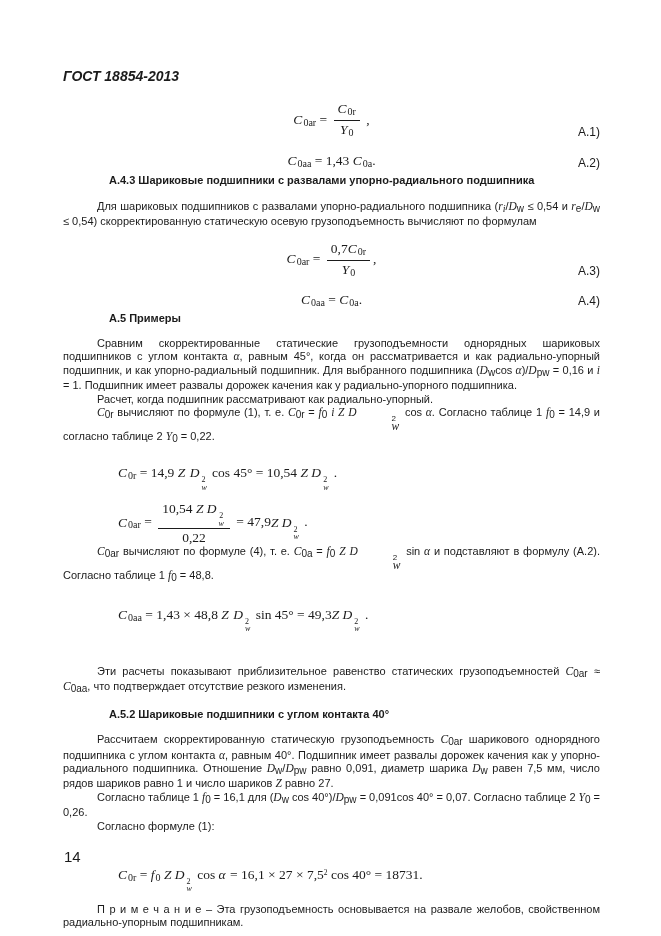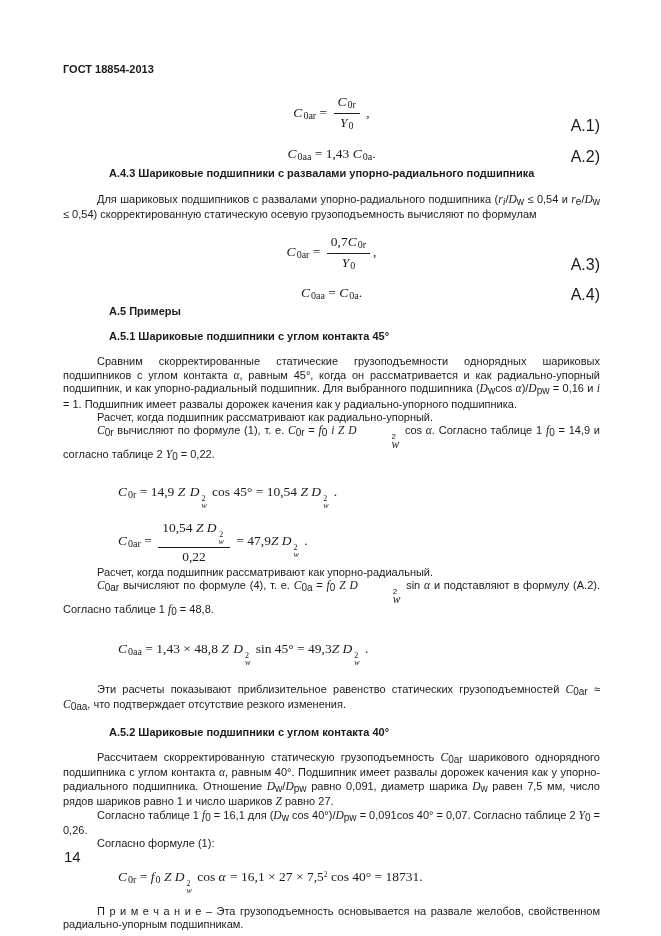--- a/index.html
+++ b/index.html
@@ -2,40 +2,40 @@
 <html><head>
 <meta charset="utf-8">
 <style>
   html,body { margin:0; padding:0; }
   body {
     width:661px; height:936px; background:#ffffff; color:#1b1b1b;
     font-family:"Liberation Sans", sans-serif; font-size:11px; line-height:13.4px;
     position:relative; overflow:hidden;
   }
   .content { position:absolute; left:63px; top:55px; width:537px; }
-  .doc-header { font-weight:bold; font-size:11px; margin:8px 0 0 0; }
+  .doc-header { font-weight:bold; font-size:14px; margin:15px 0 0 0;font-style:italic; }
   .hd { font-weight:bold; margin:12px; padding-left:34px; }
   .para { margin:0; text-align:justify; text-indent:34px; }
   .para i, .note i { font-family:"Liberation Serif", serif; font-size:11.5px; }
   sub { font-size:10px; vertical-align:-2px; }
   sup { font-size:7.5px; vertical-align:4px; }
   .fm { font-family:"Liberation Serif", serif; font-size:13.5px; line-height:15px; }
   .fm i { padding-right:1px; }
   .frow { position:relative; text-align:center; }
-  .flabel { position:absolute; right:0; bottom:1px; font-family:"Liberation Sans", sans-serif; font-size:16px; }
+  .flabel { position:absolute; right:0; bottom:1px; font-family:"Liberation Sans", sans-serif; font-size:12px; }
   .dfm { margin-left:55px; text-align:left; }
   .frac { display:inline-flex; flex-direction:column; vertical-align:middle; text-align:center; margin:0 3px; }
   .frac .nm { border-bottom:1px solid #1b1b1b; padding:0 4px 1px 4px; }
   .frac .dn { padding-top:1px; }
   .stk { display:inline-flex; flex-direction:column; font-size:8px; line-height:7.5px; vertical-align:-5px; margin:0 2px 0 1px; font-style:normal; }
   .stk i { font-style:italic; padding:0; }
   .page-number { position:absolute; left:64px; top:850px; font-size:15px; }
   .mt18{margin-top:18px}.mt6{margin-top:13px}.mt4{margin-top:12px}.mt3{margin-top:3px}
   .mt2{margin-top:2px}.mt20{margin-top:20px}.mt14{margin-top:14px}.mt10{margin-top:10px}
-  .mt22{margin-top:22px}.mt16{margin-top:16px}.mt8{margin-top:8px}
+  .mt22{margin-top:22px}.mt16{margin-top:32px}.mt8{margin-top:8px}
 </style>
 </head>
 <body>
 
 <div class="content">
 
   <p class="doc-header">ГОСТ 18854-2013</p>
 
   <div class="frow mt18">
     <span class="fm"><i>C</i><sub>0ar</sub> = <span class="frac">
@@ -61,21 +61,20 @@
         </span>,</span>
     <span class="flabel">А.3)</span>
   </div>
 
   <div class="frow mt4">
     <span class="fm"><i>C</i><sub>0aa</sub> = <i>C</i><sub>0a</sub>.</span>
     <span class="flabel">А.4)</span>
   </div>
 
   <p class="hd mt2">А.5 Примеры</p>
-  <p class="hd">А.5.1 Шариковые подшипники с углом контакта 45°</p>
 
   <p class="para">Сравним скорректированные статические грузоподъемности однорядных шариковых подшипников с углом контакта <i>α</i>, равным 45°, когда он рассматривается и как радиально-упорный подшипник, и как упорно-радиальный подшипник. Для выбранного подшипника (<i>D</i><sub>w</sub>cos <i>α</i>)/<i>D</i><sub>pw</sub> = 0,16 и <i>i</i> = 1. Подшипник имеет развалы дорожек качения как у радиально-упорного подшипника.</p>
   <p class="para">Расчет, когда подшипник рассматривают как радиально-упорный.</p>
   <p class="para"><i>C</i><sub>0r</sub> вычисляют по формуле (1), т. е. <i>C</i><sub>0r</sub> = <i>f</i><sub>0</sub> <i>i Z</i> <i>D</i><span class="stk">
         <span>2</span>
         <i>w</i>
       </span> cos <i>α</i>. Согласно таблице 1 <i>f</i><sub>0</sub> = 14,9 и согласно таблице 2 <i>Y</i><sub>0</sub> = 0,22.</p>
 
   <div class="fm dfm mt20"><i>C</i><sub>0r</sub> = 14,9 <i>Z</i> <i>D</i><span class="stk">
         <span>2</span>
@@ -90,21 +89,20 @@
         <span class="nm">10,54 <i>Z D</i><span class="stk">
             <span>2</span>
             <i>w</i>
           </span></span>
         <span class="dn">0,22</span>
       </span> = 47,9<i>Z D</i><span class="stk">
         <span>2</span>
         <i>w</i>
       </span> .</div>
 
-  <p class="para mt2">Расчет, когда подшипник рассматривают как упорно-радиальный.</p>
   <p class="para"><i>C</i><sub>0ar</sub> вычисляют по формуле (4), т. е. <i>C</i><sub>0a</sub> = <i>f</i><sub>0</sub> <i>Z</i> <i>D</i><span class="stk">
         <span>2</span>
         <i>w</i>
       </span> sin <i>α</i> и подставляют в формулу (А.2). Согласно таблице 1 <i>f</i><sub>0</sub> = 48,8.</p>
 
   <div class="fm dfm mt22"><i>C</i><sub>0aa</sub> = 1,43 × 48,8 <i>Z</i> <i>D</i><span class="stk">
         <span>2</span>
         <i>w</i>
       </span> sin 45° = 49,3<i>Z D</i><span class="stk">
         <span>2</span>

